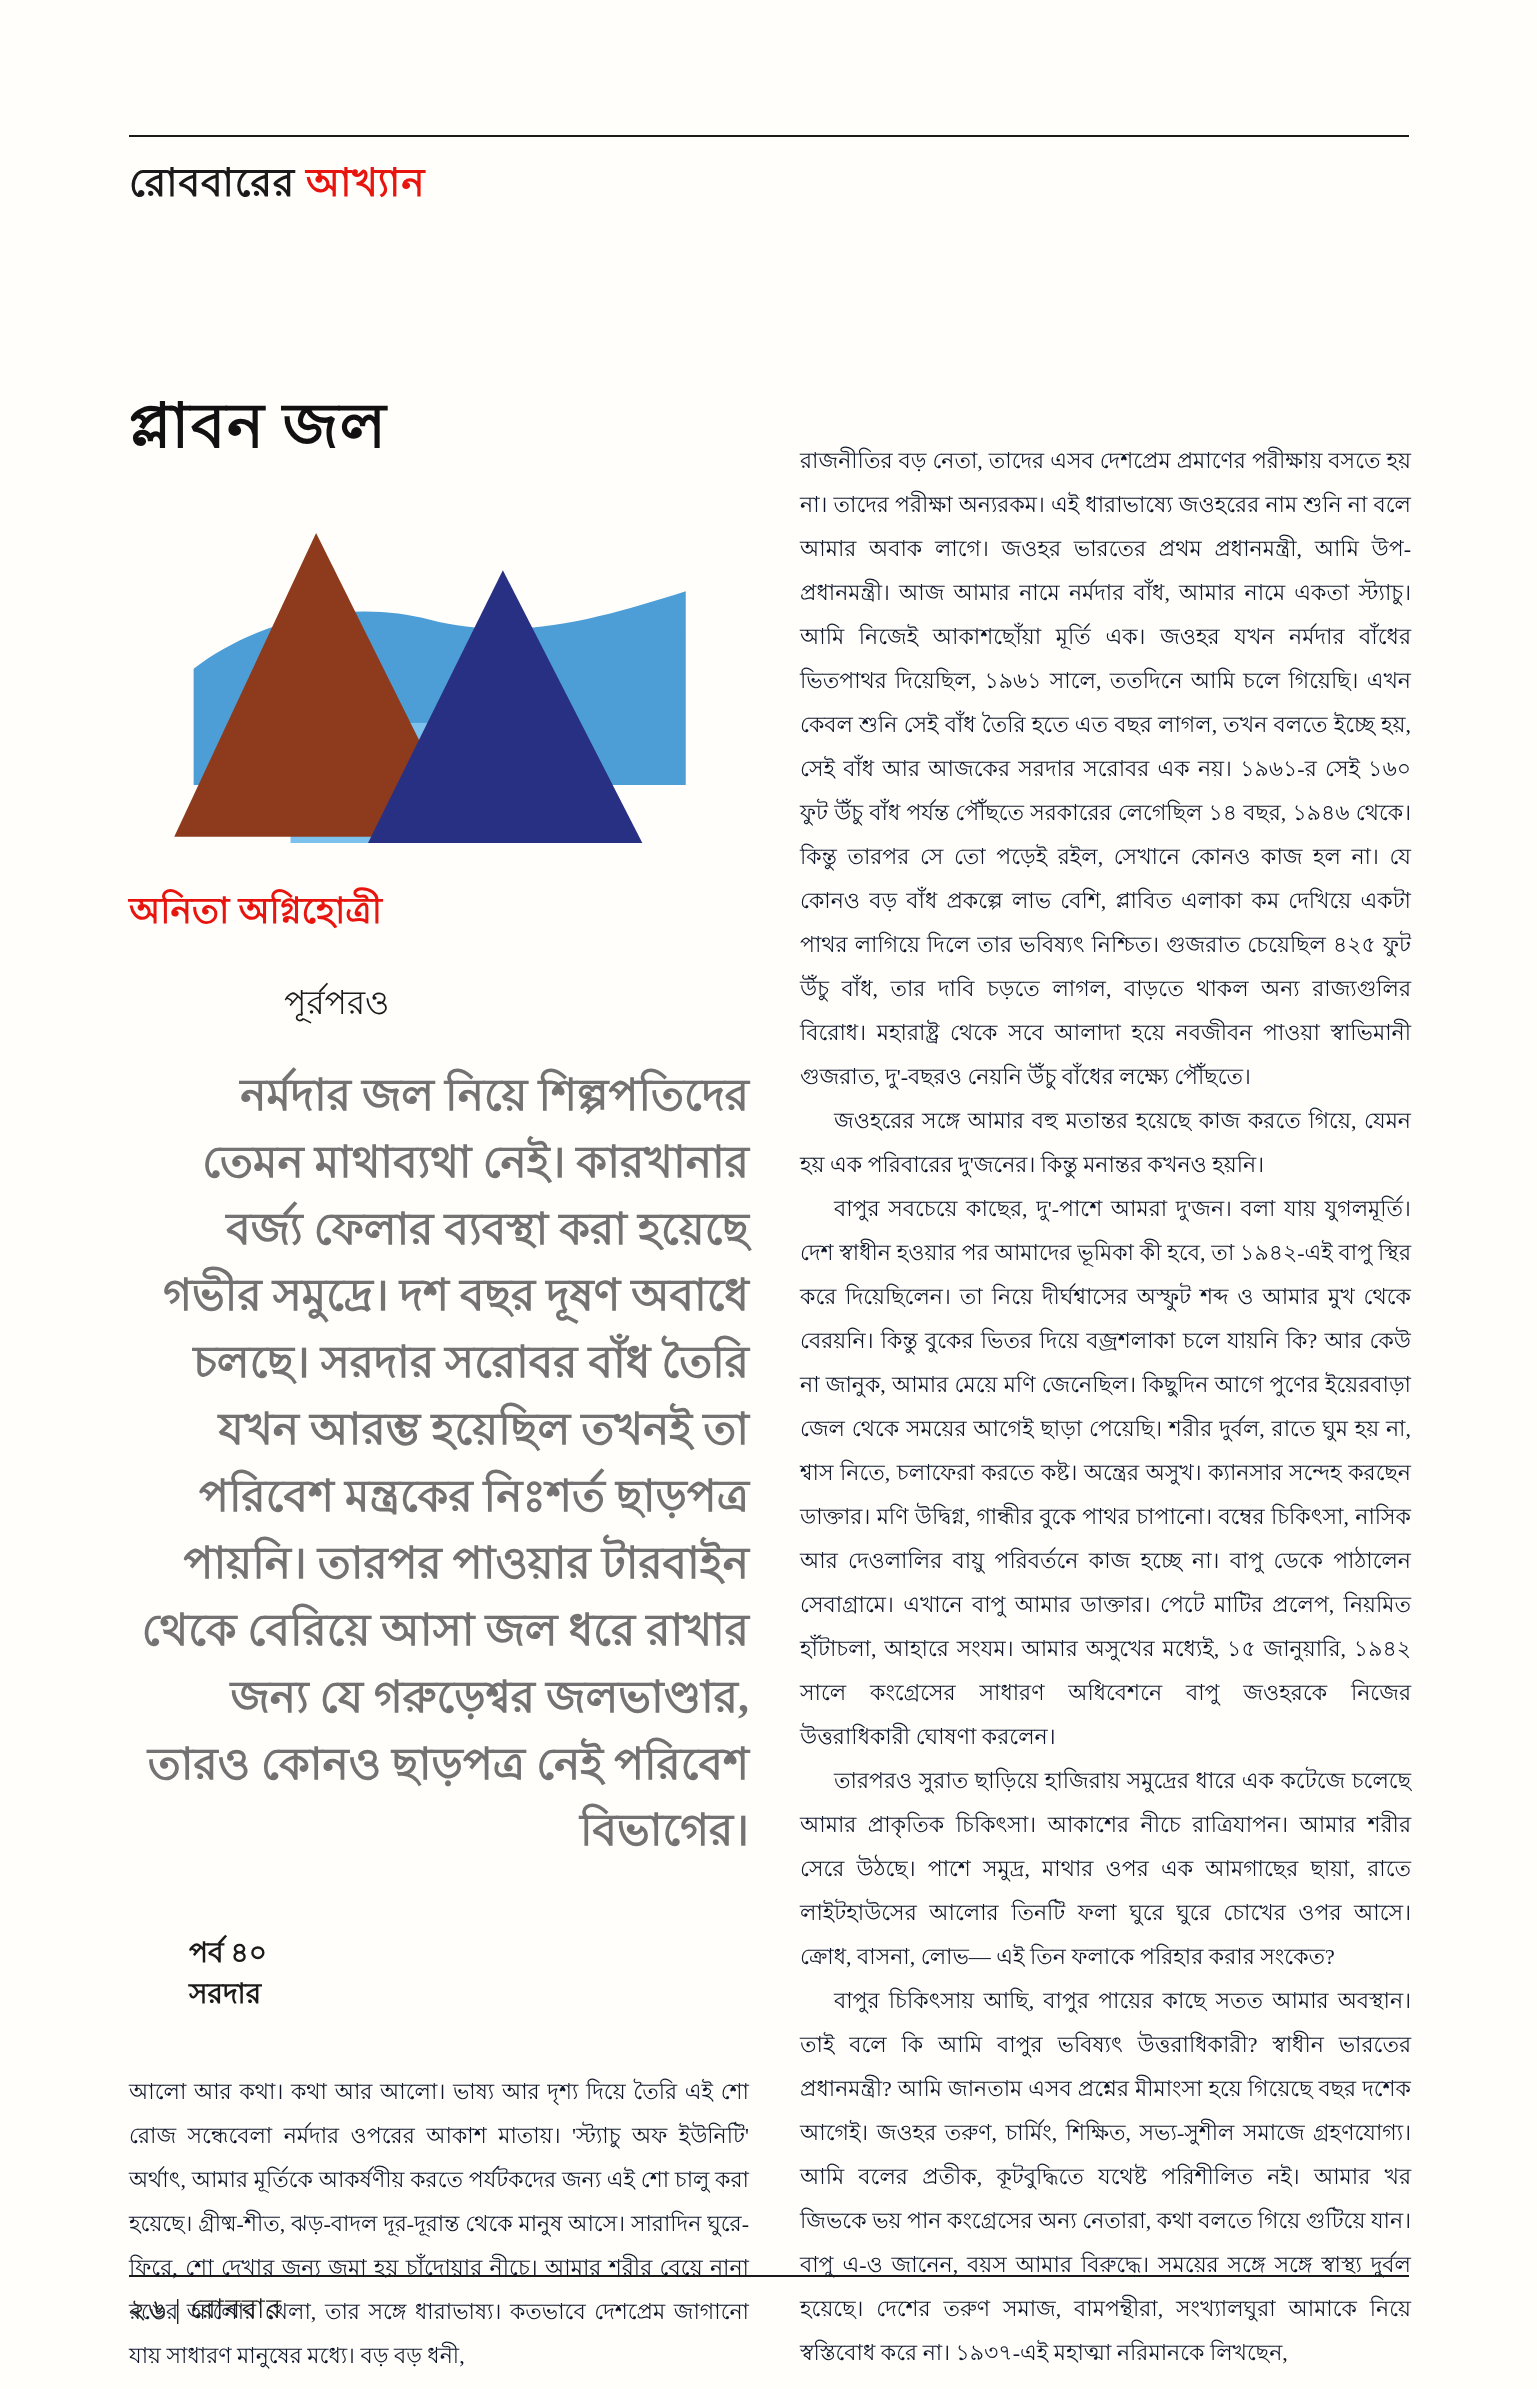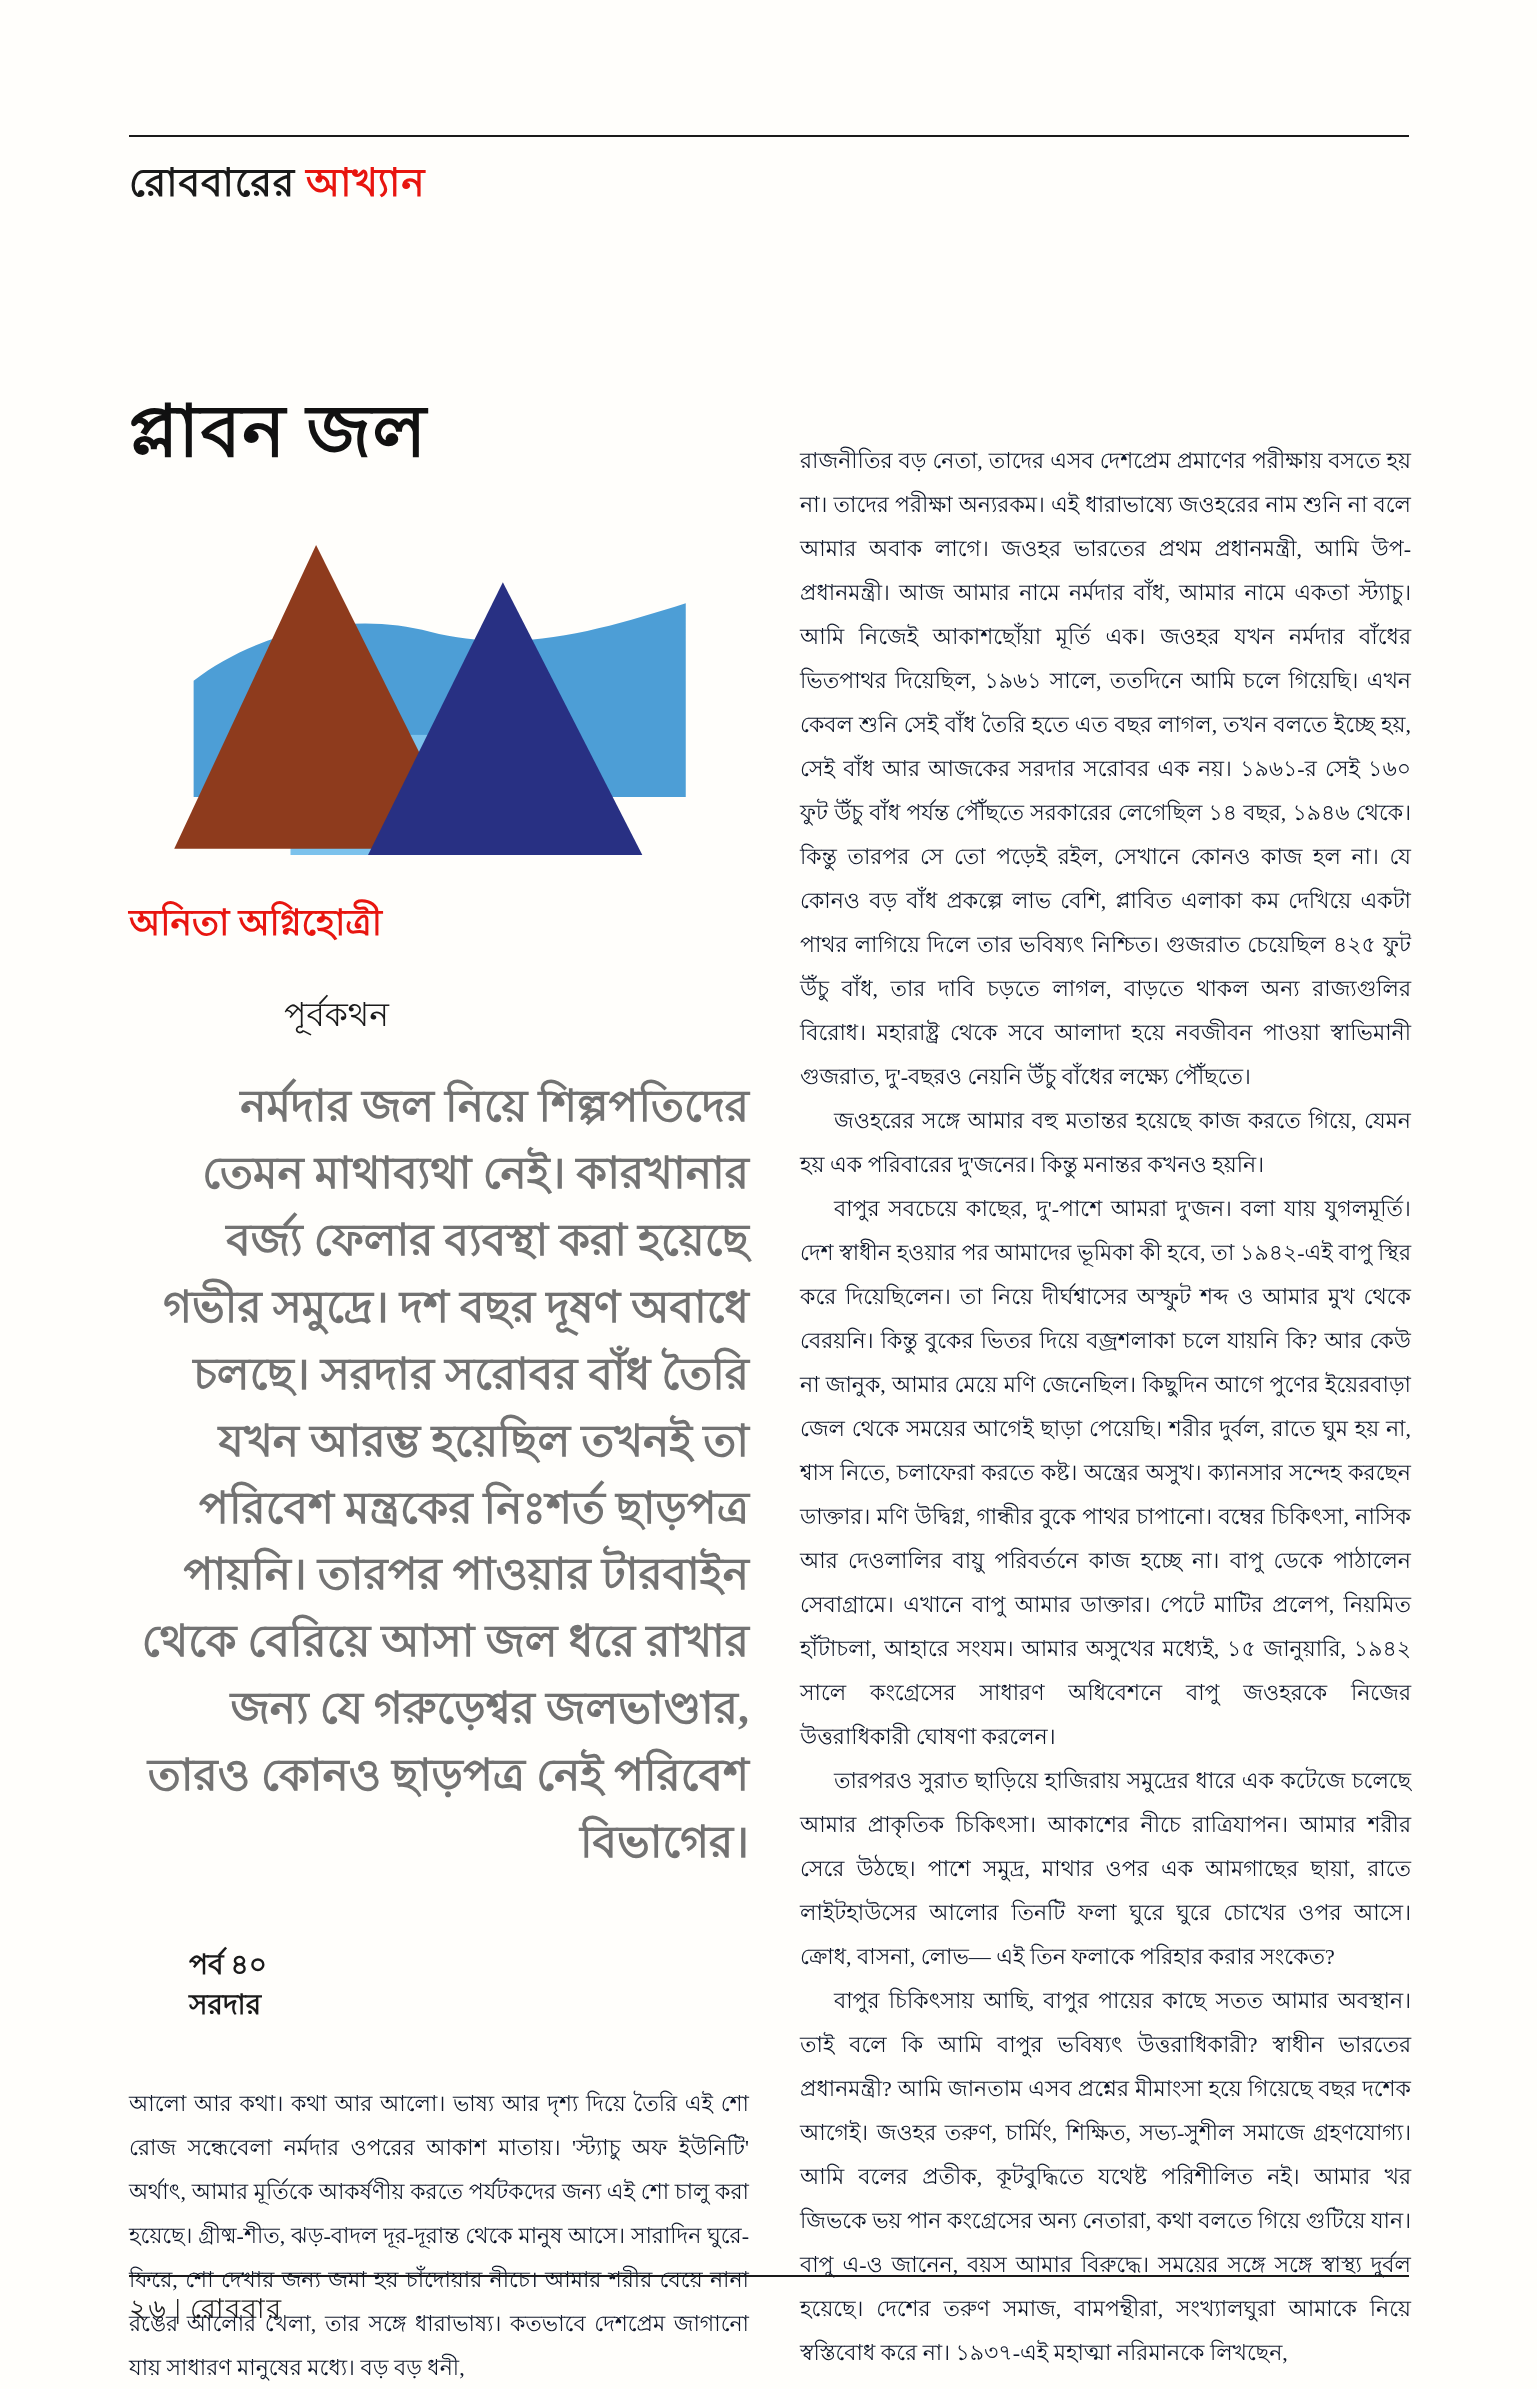--- a/index.html
+++ b/index.html
@@ -20,21 +20,21 @@
 
   .masthead {
     position: absolute; left: 129px; top: 152px;
     font-size: 39px; font-weight: bold; letter-spacing: 0.8px;
     white-space: nowrap;
   }
   .masthead .red-word { color: var(--accent_red); margin-left: 11px; }
 
   .col-left { position: absolute; left: 129px; top: 391px; width: 620px; }
   .article-title {
-    font-size: 72px; font-weight: bold; line-height: 1.15;
+    font-size: 62px; font-weight: bold; line-height: 1.15;
     letter-spacing: 1.6px; color: #111; white-space: nowrap;
   }
   .illustration-wrap { margin: 40px 0 0 45px; width: 512px; height: 341px; }
   .illustration-wrap svg { display: block; width: 100%; height: 100%; }
 
   .author {
     margin-top: 40px; text-align: left; padding-right: 11px;
     color: var(--accent_red); font-size: 36px; font-weight: bold;
   }
   .preface-label { margin-top: 34px; margin-left: 155px; font-size: 33px; font-weight: 500; }
@@ -75,21 +75,21 @@
       <svg viewBox="0 0 660 440" preserveAspectRatio="xMidYMid meet">
         <path d="M25,215 C110,150 230,125 330,152 C445,182 555,148 660,115 L660,365 L25,365 Z" fill="#4d9ed6"></path>
         <rect x="150" y="285" width="330" height="155" fill="#7cc2ec"></rect>
         <polygon points="0,432 183,40 378,432" fill="#8e3b1d"></polygon>
         <polygon points="250,440 424,88 604,440" fill="#283083"></polygon>
       </svg>
     </div>
 
     <div class="author">অনিতা অগ্নিহোত্রী</div>
 
-    <div class="preface-label">পূর্বকথন</div>
+    <div class="preface-label">পূর্রপরও</div>
 
     <div class="intro">নর্মদার জল নিয়ে শিল্পপতিদের তেমন মাথাব্যথা নেই। কারখানার বর্জ্য ফেলার ব্যবস্থা করা হয়েছে গভীর সমুদ্রে। দশ বছর দূষণ অবাধে চলছে। সরদার সরোবর বাঁধ তৈরি যখন আরম্ভ হয়েছিল তখনই তা পরিবেশ মন্ত্রকের নিঃশর্ত ছাড়পত্র পায়নি। তারপর পাওয়ার টারবাইন থেকে বেরিয়ে আসা জল ধরে রাখার জন্য যে গরুড়েশ্বর জলভাণ্ডার, তারও কোনও ছাড়পত্র নেই পরিবেশ বিভাগের।</div>
 
     <div class="episode">
       <div>পর্ব ৪০</div>
       <div>সরদার</div>
     </div>
 
     <div class="body-text left-body">আলো আর কথা। কথা আর আলো। ভাষ্য আর দৃশ্য দিয়ে তৈরি এই শো রোজ সন্ধেবেলা নর্মদার ওপরের আকাশ মাতায়। 'স্ট্যাচু অফ ইউনিটি' অর্থাৎ, আমার মূর্তিকে আকর্ষণীয় করতে পর্যটকদের জন্য এই শো চালু করা হয়েছে। গ্রীষ্ম-শীত, ঝড়-বাদল দূর-দূরান্ত থেকে মানুষ আসে। সারাদিন ঘুরে-ফিরে, শো দেখার জন্য জমা হয় চাঁদোয়ার নীচে। আমার শরীর বেয়ে নানা রঙের আলোর খেলা, তার সঙ্গে ধারাভাষ্য। কতভাবে দেশপ্রেম জাগানো যায় সাধারণ মানুষের মধ্যে। বড় বড় ধনী,</div>
 

